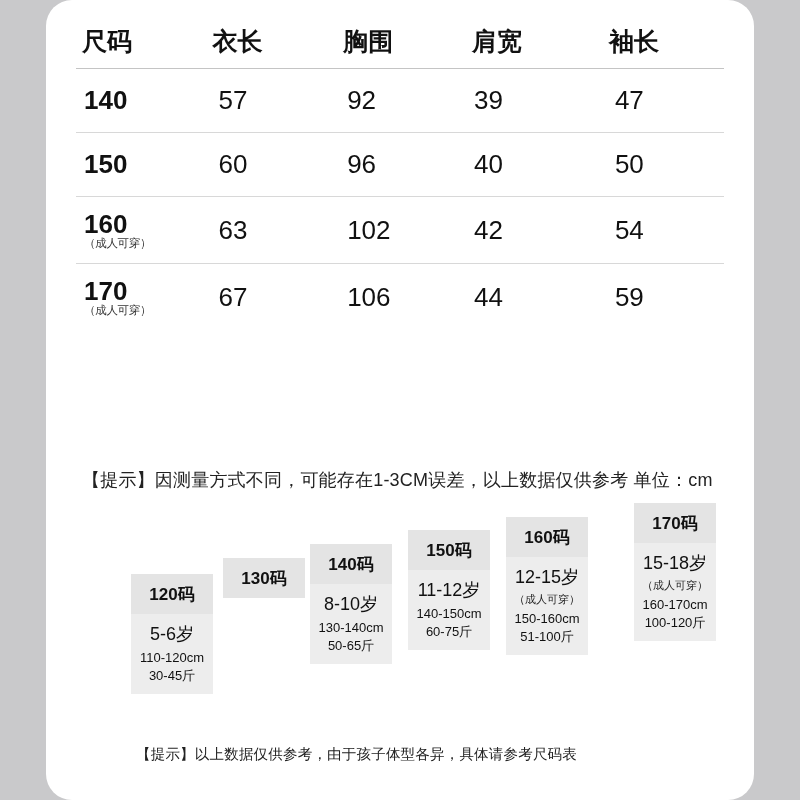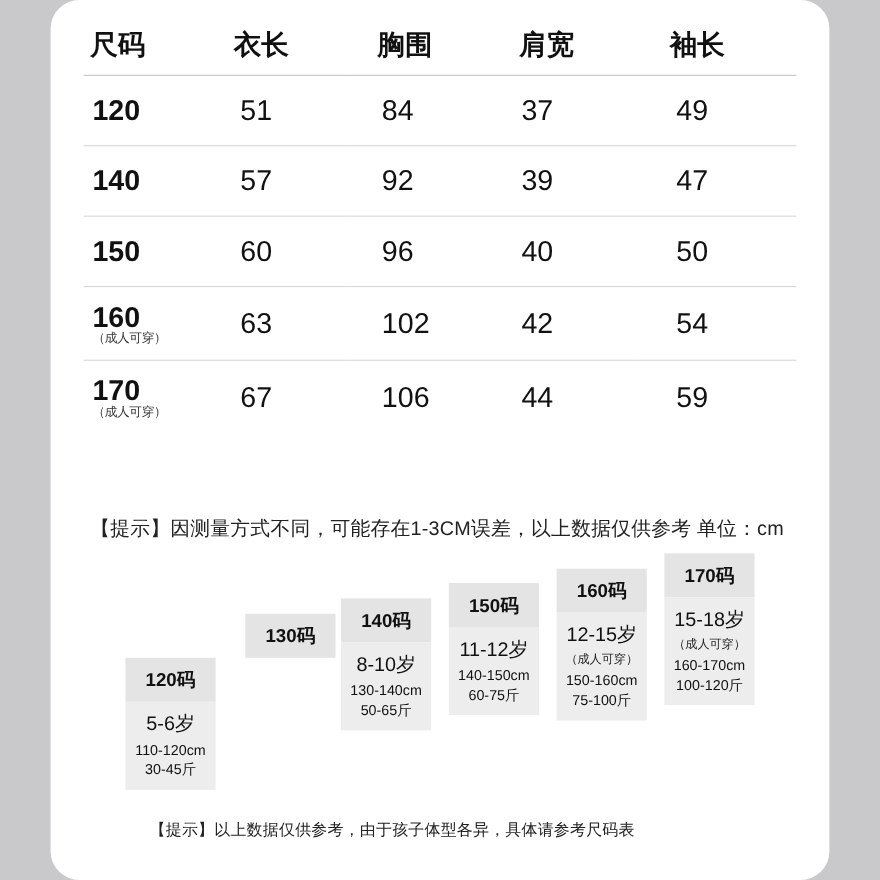--- a/index.html
+++ b/index.html
@@ -163,27 +163,20 @@
             <div class="hcell c3">胸围</div>
           </td>
       <td class="col-d">
             <div class="hcell c4">肩宽</div>
           </td>
       <td class="col-e">
             <div class="hcell c5">袖长</div>
           </td>
     </tr>
 
-    <tr>
-      <td class="rcell sz">120</td>
-      <td class="rcell v2">51</td>
-      <td class="rcell v3">84</td>
-      <td class="rcell v4">37</td>
-      <td class="rcell v5">49</td>
-    </tr>
 
 
     <tr>
       <td class="rcell sz">140</td>
       <td class="rcell v2">57</td>
       <td class="rcell v3">92</td>
       <td class="rcell v4">39</td>
       <td class="rcell v5">47</td>
     </tr>
 
@@ -216,21 +209,21 @@
       <td class="rcell v4 tall">44</td>
       <td class="rcell v5 tall">59</td>
     </tr>
   </tbody>
     </table>
 
   <div class="tip1">【提示】因测量方式不同，可能存在1-3CM误差，以上数据仅供参考  单位：cm</div>
 
   <div id="blocks">
 
-    <div class="blk" style="left:68px; top:58px;margin-top:24px;">
+    <div class="blk" style="left:85px; top:58px;">
       <div class="code">120码</div>
       <div class="body">
         <div class="age">5-6岁</div>
         <div class="h">110-120cm</div>
         <div class="w">30-45斤</div>
       </div>
     </div>
 
     <div class="blk" style="left:166px; top:42px;padding-left:11px;">
       <div class="code">130码</div>
@@ -253,25 +246,25 @@
         <div class="w">60-75斤</div>
       </div>
     </div>
 
     <div class="blk" style="left:460px; top:1px;">
       <div class="code">160码</div>
       <div class="body">
         <div class="age">12-15岁</div>
         <div class="adult">（成人可穿）</div>
         <div class="h">150-160cm</div>
-        <div class="w">75-100斤</div>
-      </div>
-    </div>
-
-    <div class="blk" style="left:558px; top:-13px;">
+        <div class="w">51-100斤</div>
+      </div>
+    </div>
+
+    <div class="blk" style="left:588px; top:-13px;">
       <div class="code">170码</div>
       <div class="body">
         <div class="age">15-18岁</div>
         <div class="adult">（成人可穿）</div>
         <div class="h">160-170cm</div>
         <div class="w">100-120斤</div>
       </div>
     </div>
 
   </div>

